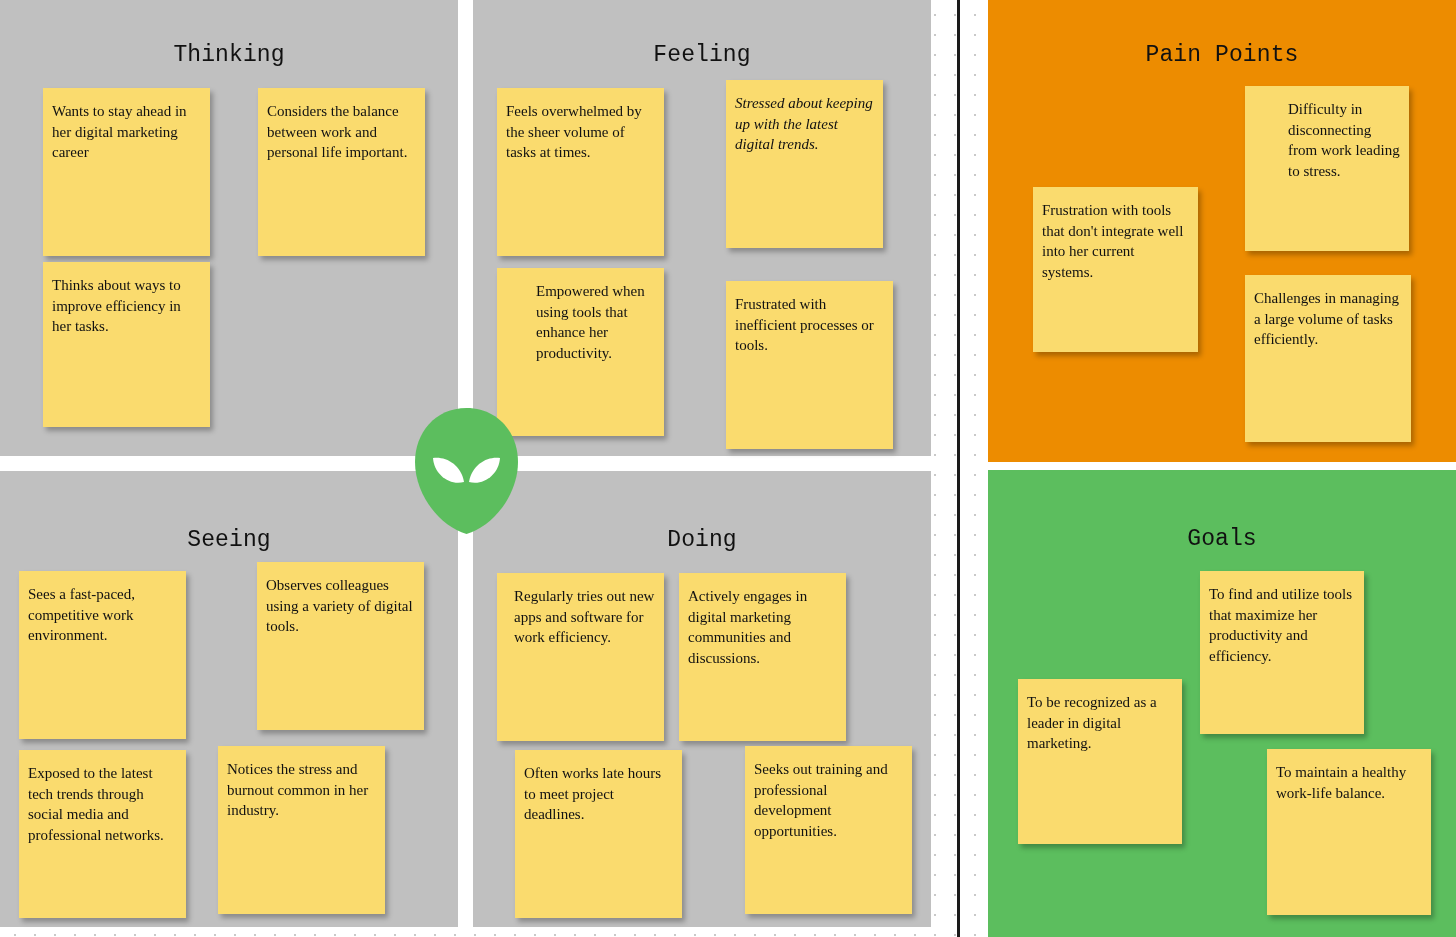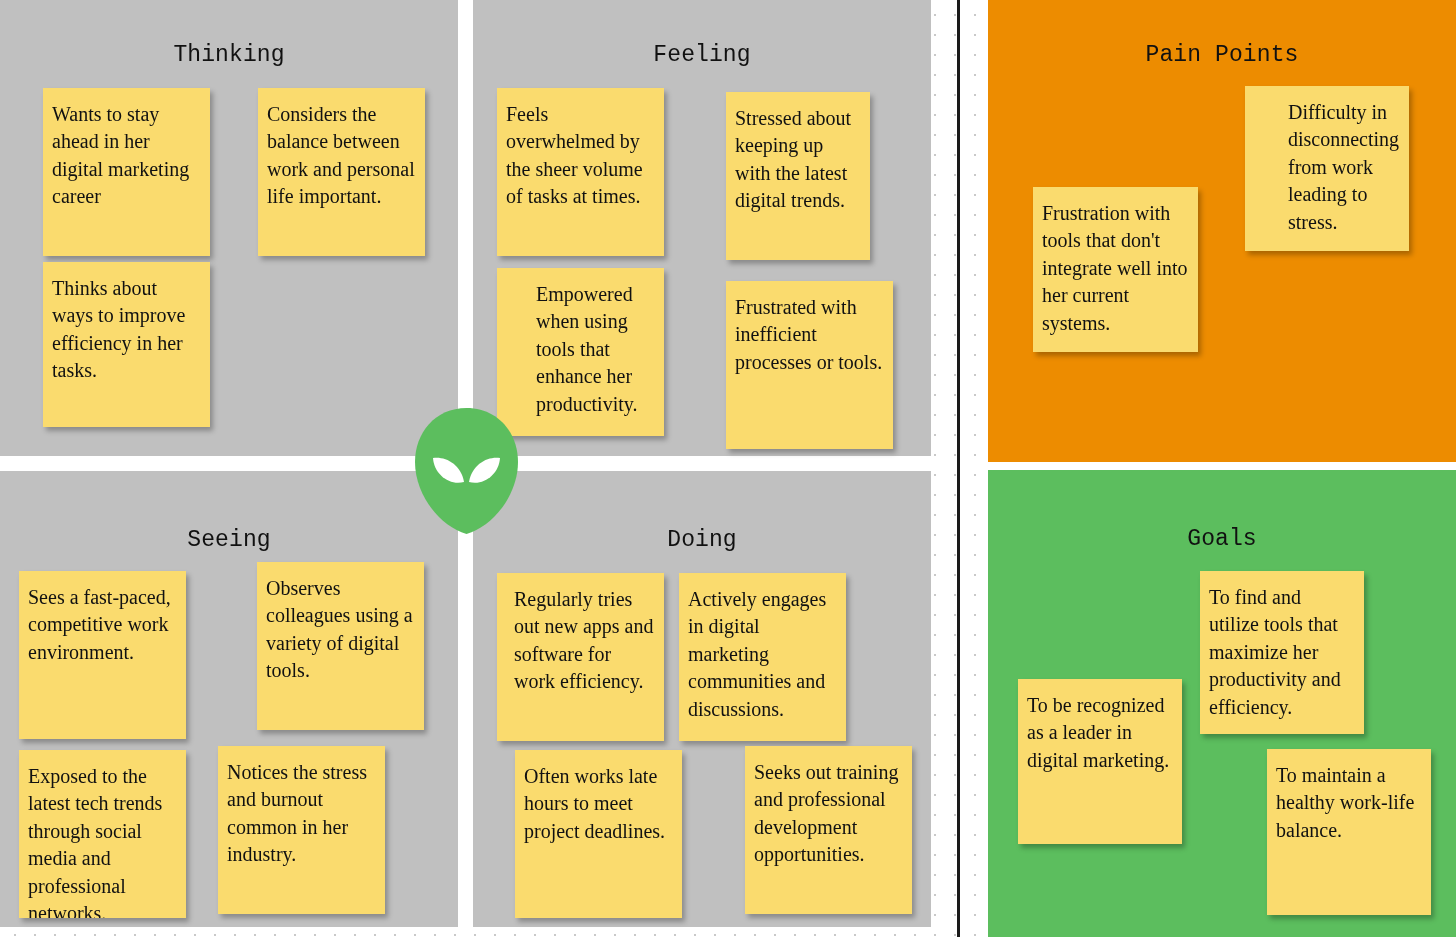--- a/index.html
+++ b/index.html
@@ -41,21 +41,21 @@
     line-height: 1;
   }
 
   
   .note {
     position: absolute;
     box-sizing: border-box;
     background: #fadb6e;
     box-shadow: 3px 4px 5px rgba(0,0,0,0.28);
     font-family: "Liberation Serif", serif;
-    font-size: 20px;
+    font-size: 15px;
     line-height: 1.37;
     color: #111111;
     display: flex;
     align-items: center;
     padding: 0 9px;
     white-space: pre-line;
     overflow: hidden;
   }
   .note.top { align-items: flex-start; padding-top: 13px; }
 
@@ -84,21 +84,21 @@
     <div class="panel-title" style="top:44px;">Thinking</div>
   </div>
   <div class="note top" style="left:43px; top:88px; width:167px; height:168px;">Wants to stay ahead in her digital marketing career</div>
   <div class="note top" style="left:258px; top:88px; width:167px; height:168px;">Considers the balance between work and personal life important.</div>
   <div class="note top" style="left:43px; top:262px; width:167px; height:165px;">Thinks about ways to improve efficiency in her tasks.</div>
 
   <div class="panel gray" style="left:473px; top:0px; width:458px; height:456px;">
     <div class="panel-title" style="top:44px;">Feeling</div>
   </div>
   <div class="note top" style="left:497px; top:88px; width:167px; height:168px;">Feels overwhelmed by the sheer volume of tasks at times.</div>
-  <div class="note top" style="left:726px; top:92px; width:144px; height:168px;">Stressed about keeping up with the latest digital trends.</div>
+  <div class="note top" style="left:726px; top:80px; width:157px; height:168px;font-style:italic;">Stressed about keeping up with the latest digital trends.</div>
   <div class="note top" style="left:497px; top:268px; width:167px; height:168px;padding-left:39px;">Empowered when using tools that enhance her productivity.</div>
   <div class="note top" style="left:726px; top:281px; width:167px; height:168px;">Frustrated with inefficient processes or tools.</div>
 
   <div class="panel gray" style="left:0px; top:471px; width:458px; height:456px;">
     <div class="panel-title" style="top:58px;">Seeing</div>
   </div>
   <div class="note top" style="left:19px; top:571px; width:167px; height:168px;">Sees a fast-paced, competitive work environment.</div>
   <div class="note top" style="left:257px; top:562px; width:167px; height:168px;">Observes colleagues using a variety of digital tools.</div>
   <div class="note top" style="left:19px; top:750px; width:167px; height:168px;">Exposed to the latest tech trends through social media and professional networks.</div>
   <div class="note top" style="left:218px; top:746px; width:167px; height:168px;">Notices the stress and burnout common in her industry.</div>
@@ -119,20 +119,21 @@
     </svg>
   </div>
 
   <div id="divider" style="left:957px;"></div>
 
   <div class="panel orange" style="left:988px; top:0px; width:468px; height:462px;">
     <div class="panel-title" style="top:44px;">Pain Points</div>
   </div>
   <div class="note top" style="left:1033px; top:187px; width:165px; height:165px;">Frustration with tools that don't integrate well into her current systems.</div>
   <div class="note top" style="left:1245px; top:86px; width:164px; height:165px;padding-left:43px;">Difficulty in disconnecting from work leading to stress.</div>
+  <div class="note top" style="left:1245px; top:275px; width:166px; height:167px;">Challenges in managing a large volume of tasks efficiently.</div>
 
   <div class="panel green" style="left:988px; top:470px; width:468px; height:467px;">
     <div class="panel-title" style="top:58px;">Goals</div>
   </div>
   <div class="note top" style="left:1018px; top:679px; width:164px; height:165px;">To be recognized as a leader in digital marketing.</div>
   <div class="note top" style="left:1200px; top:571px; width:164px; height:163px;">To find and utilize tools that maximize her productivity and efficiency.</div>
   <div class="note top" style="left:1267px; top:749px; width:164px; height:166px;">To maintain a healthy work-life balance.</div>
 
 </div>
 

